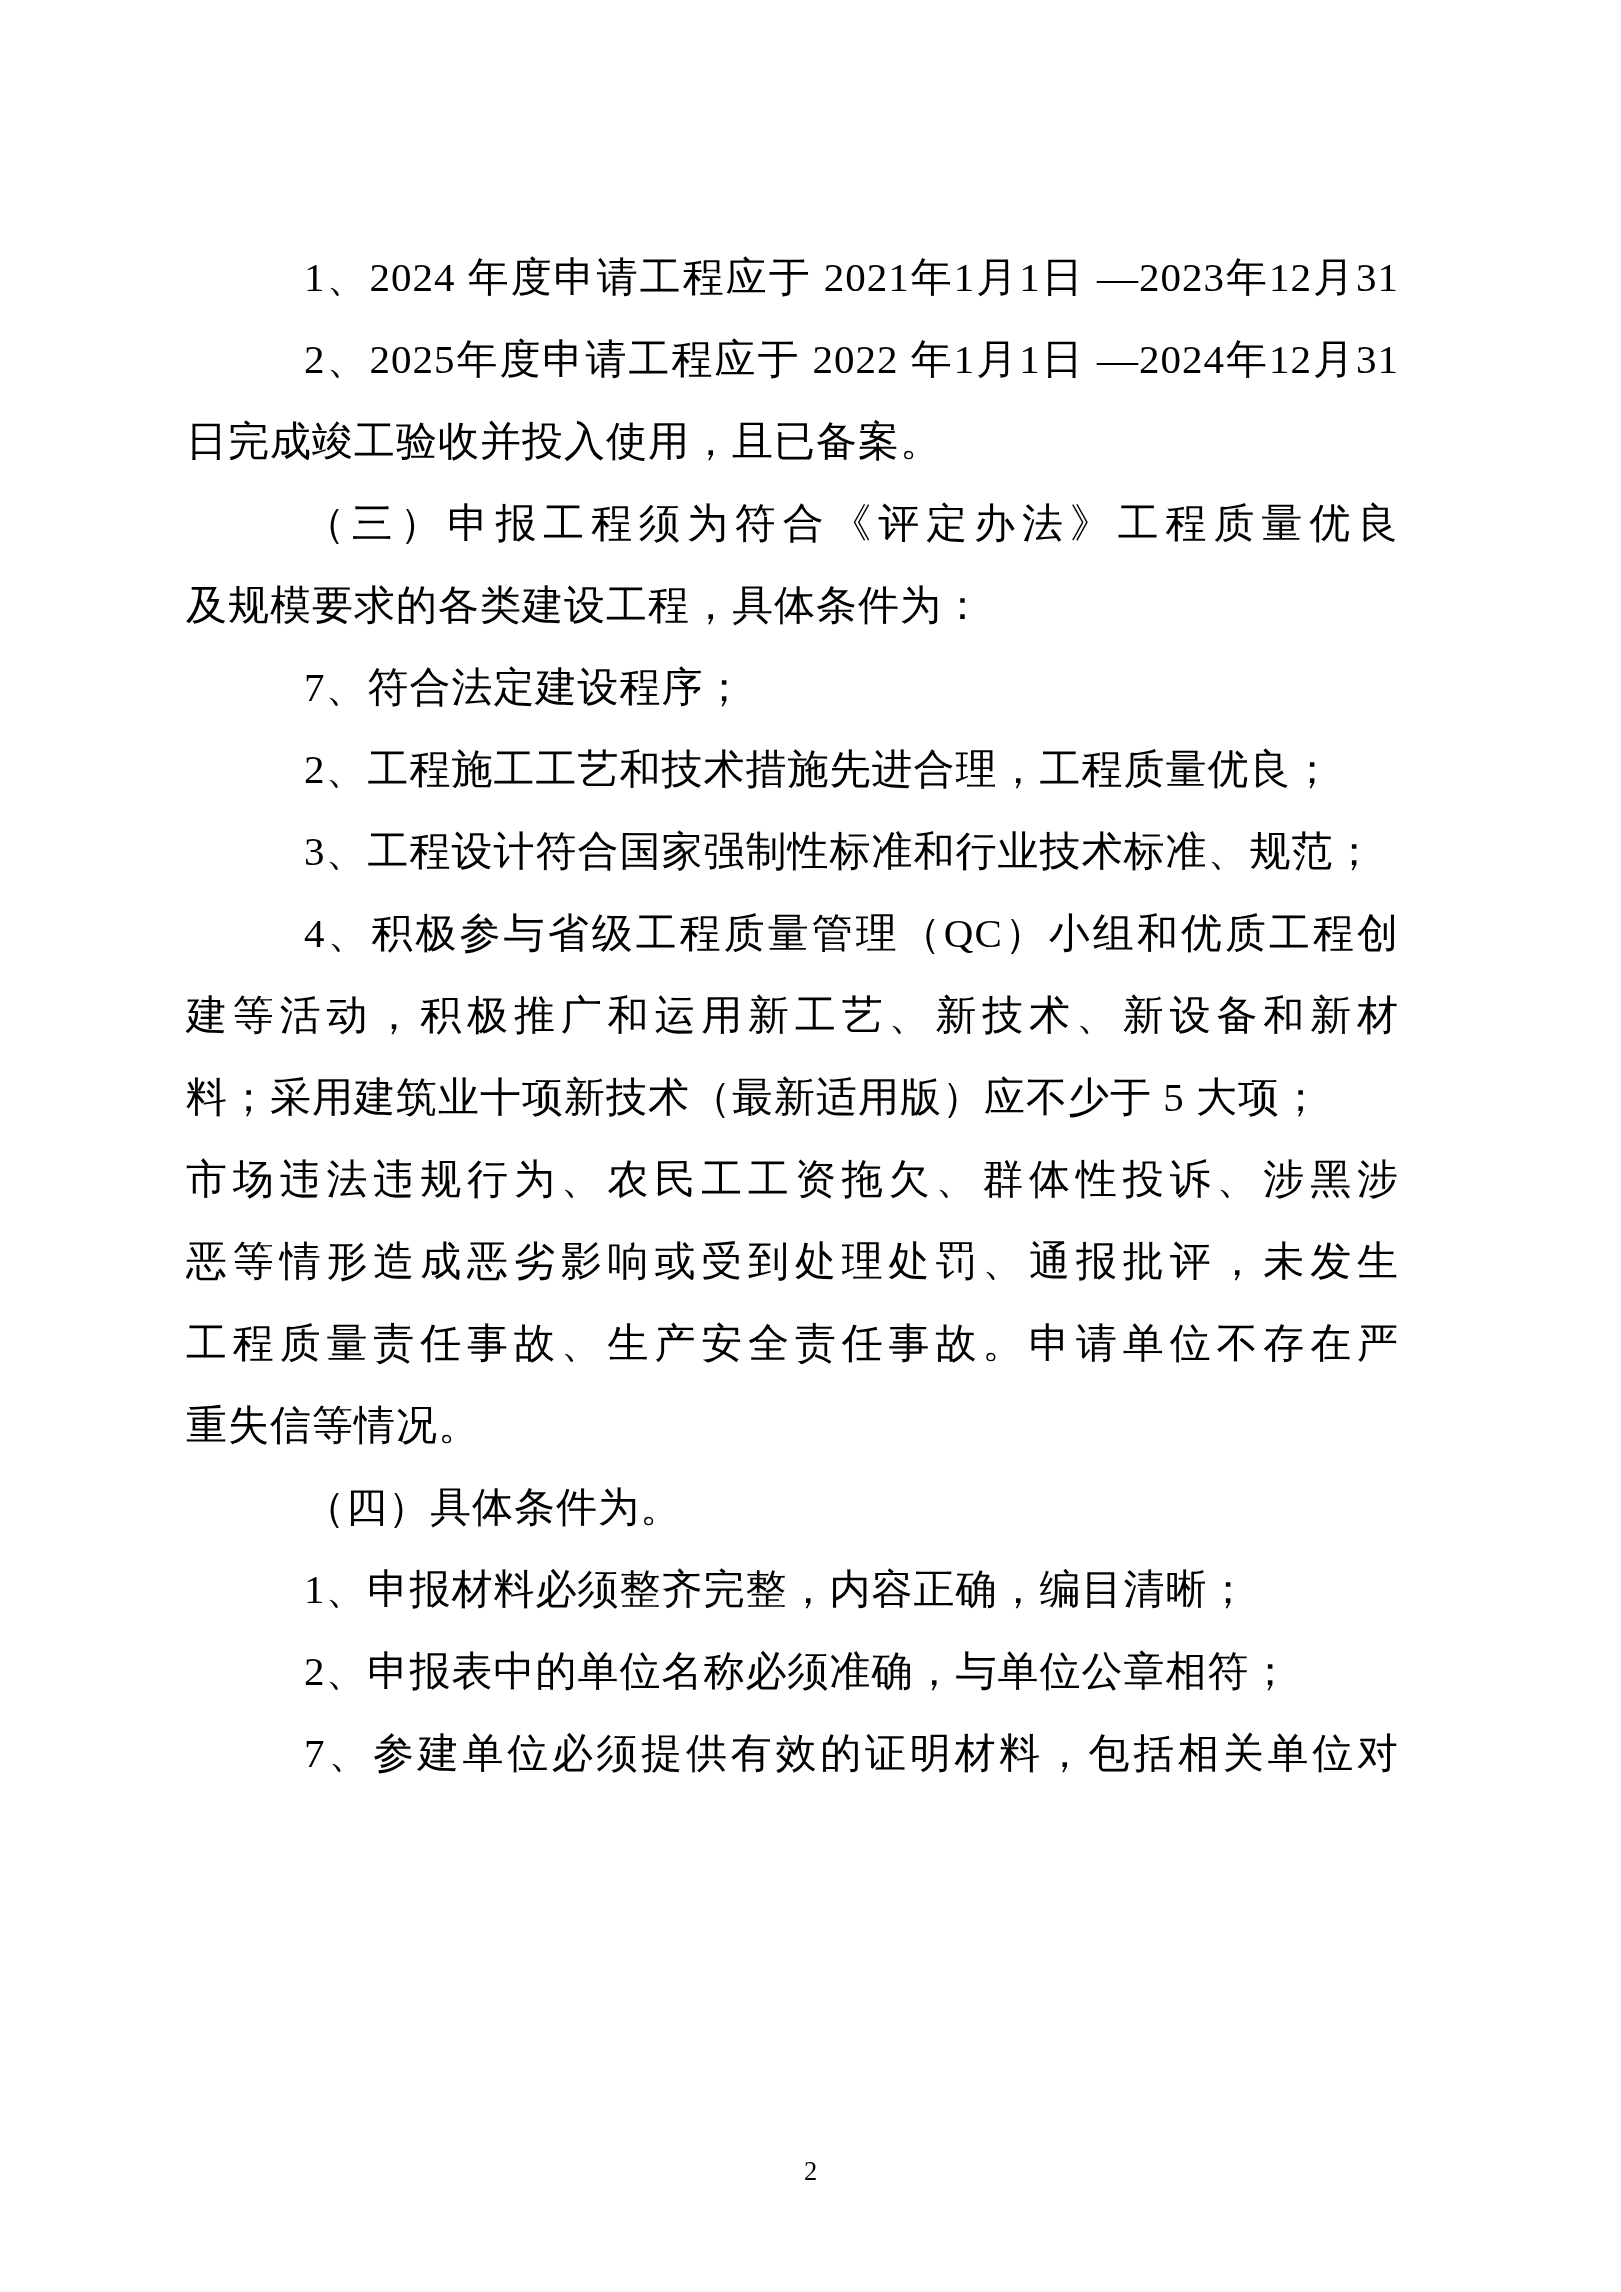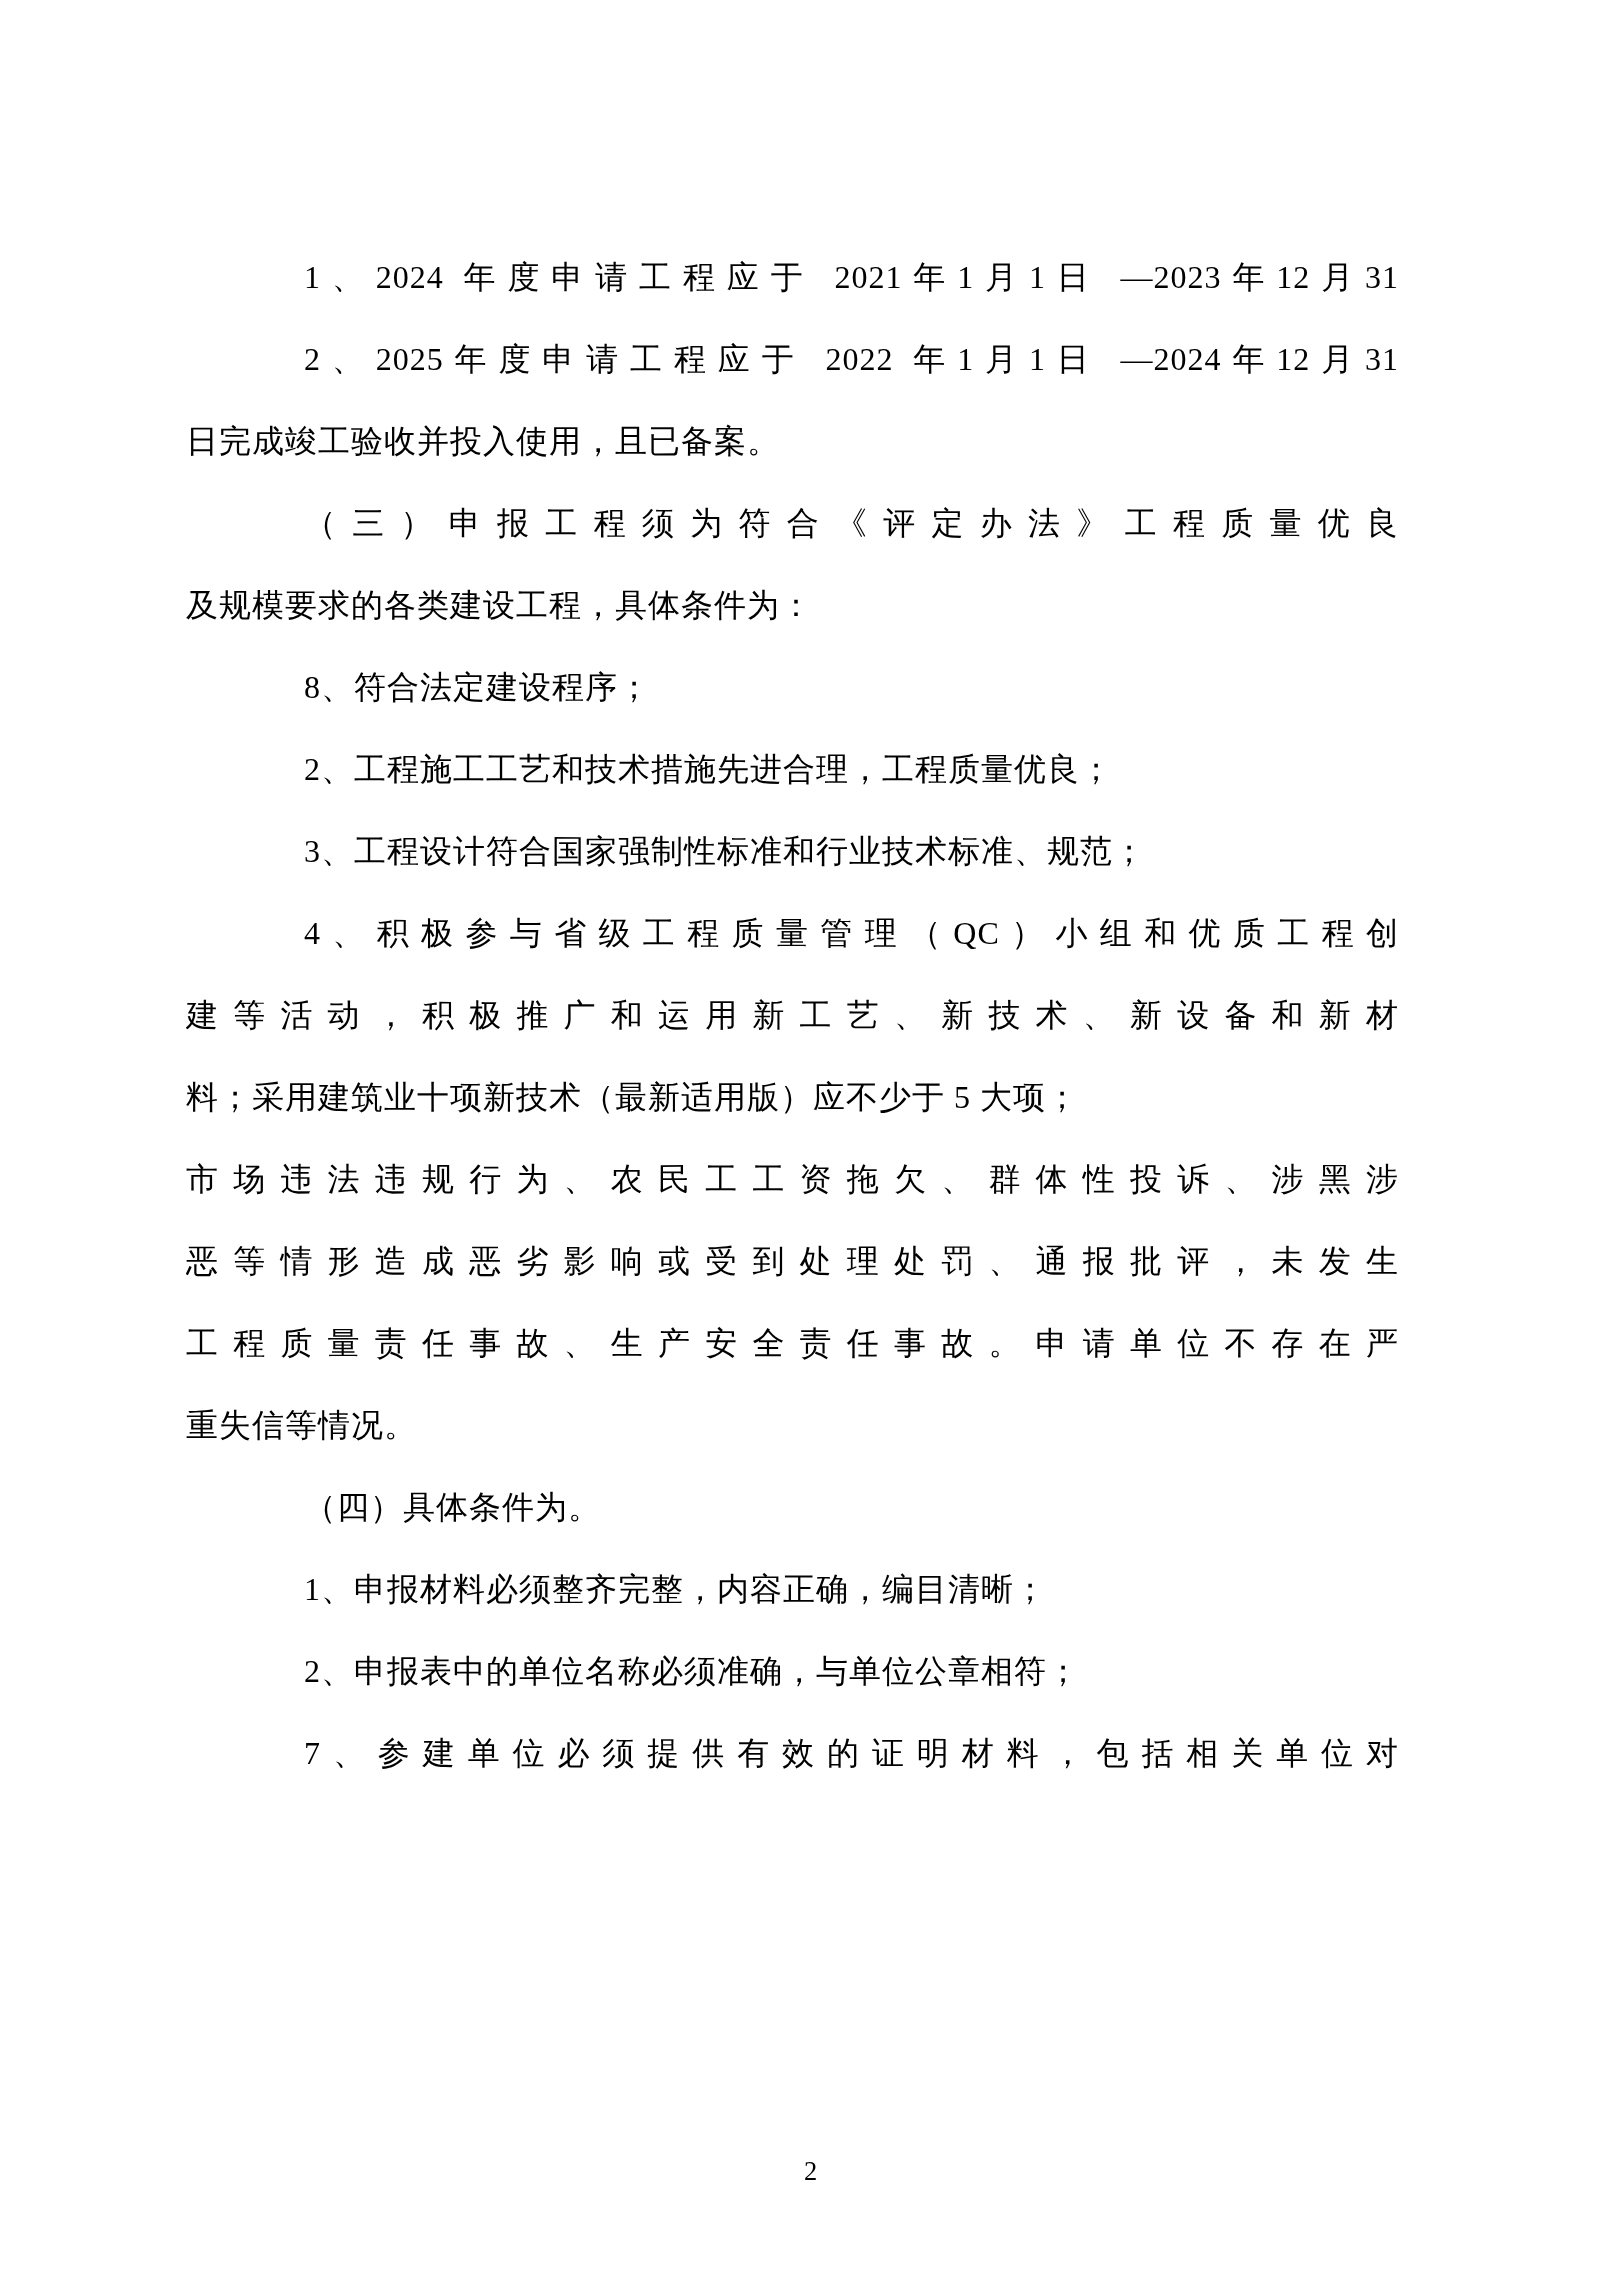--- a/index.html
+++ b/index.html
@@ -22,21 +22,21 @@
   }
   .text-block {
     position: absolute;
     left: 186px;
     top: 236px;
     width: 1213px;
   }
   .line {
     height: 82px;
     line-height: 82px;
-    font-size: 32px;
+    font-size: 41px;
     letter-spacing: 1px;
     white-space: nowrap;
     text-align: left;
   }
   .line.indent {
     padding-left: 118px;
   }
   .line.justify {
     white-space: normal;
     text-align: justify;
@@ -58,21 +58,21 @@
 </head>
 <body>
 
 <div class="page">
   <div class="text-block">
     <div class="line indent justify">1、2024 年度申请工程应于 2021年1月1日 —2023年12月31</div>
     <div class="line indent justify">2、2025年度申请工程应于 2022 年1月1日 —2024年12月31</div>
     <div class="line">日完成竣工验收并投入使用，且已备案。</div>
     <div class="line indent justify">（三）申报工程须为符合《评定办法》工程质量优良</div>
     <div class="line">及规模要求的各类建设工程，具体条件为：</div>
-    <div class="line indent">8、符合法定建设程序；</div>
+    <div class="line indent">7、符合法定建设程序；</div>
     <div class="line indent">2、工程施工工艺和技术措施先进合理，工程质量优良；</div>
     <div class="line indent">3、工程设计符合国家强制性标准和行业技术标准、规范；</div>
     <div class="line indent justify">4、积极参与省级工程质量管理（QC）小组和优质工程创</div>
     <div class="line justify">建等活动，积极推广和运用新工艺、新技术、新设备和新材</div>
     <div class="line">料；采用建筑业十项新技术（最新适用版）应不少于 5 大项；</div>
     <div class="line justify">市场违法违规行为、农民工工资拖欠、群体性投诉、涉黑涉</div>
     <div class="line justify">恶等情形造成恶劣影响或受到处理处罚、通报批评，未发生</div>
     <div class="line justify">工程质量责任事故、生产安全责任事故。申请单位不存在严</div>
     <div class="line">重失信等情况。</div>
     <div class="line indent">（四）具体条件为。</div>

